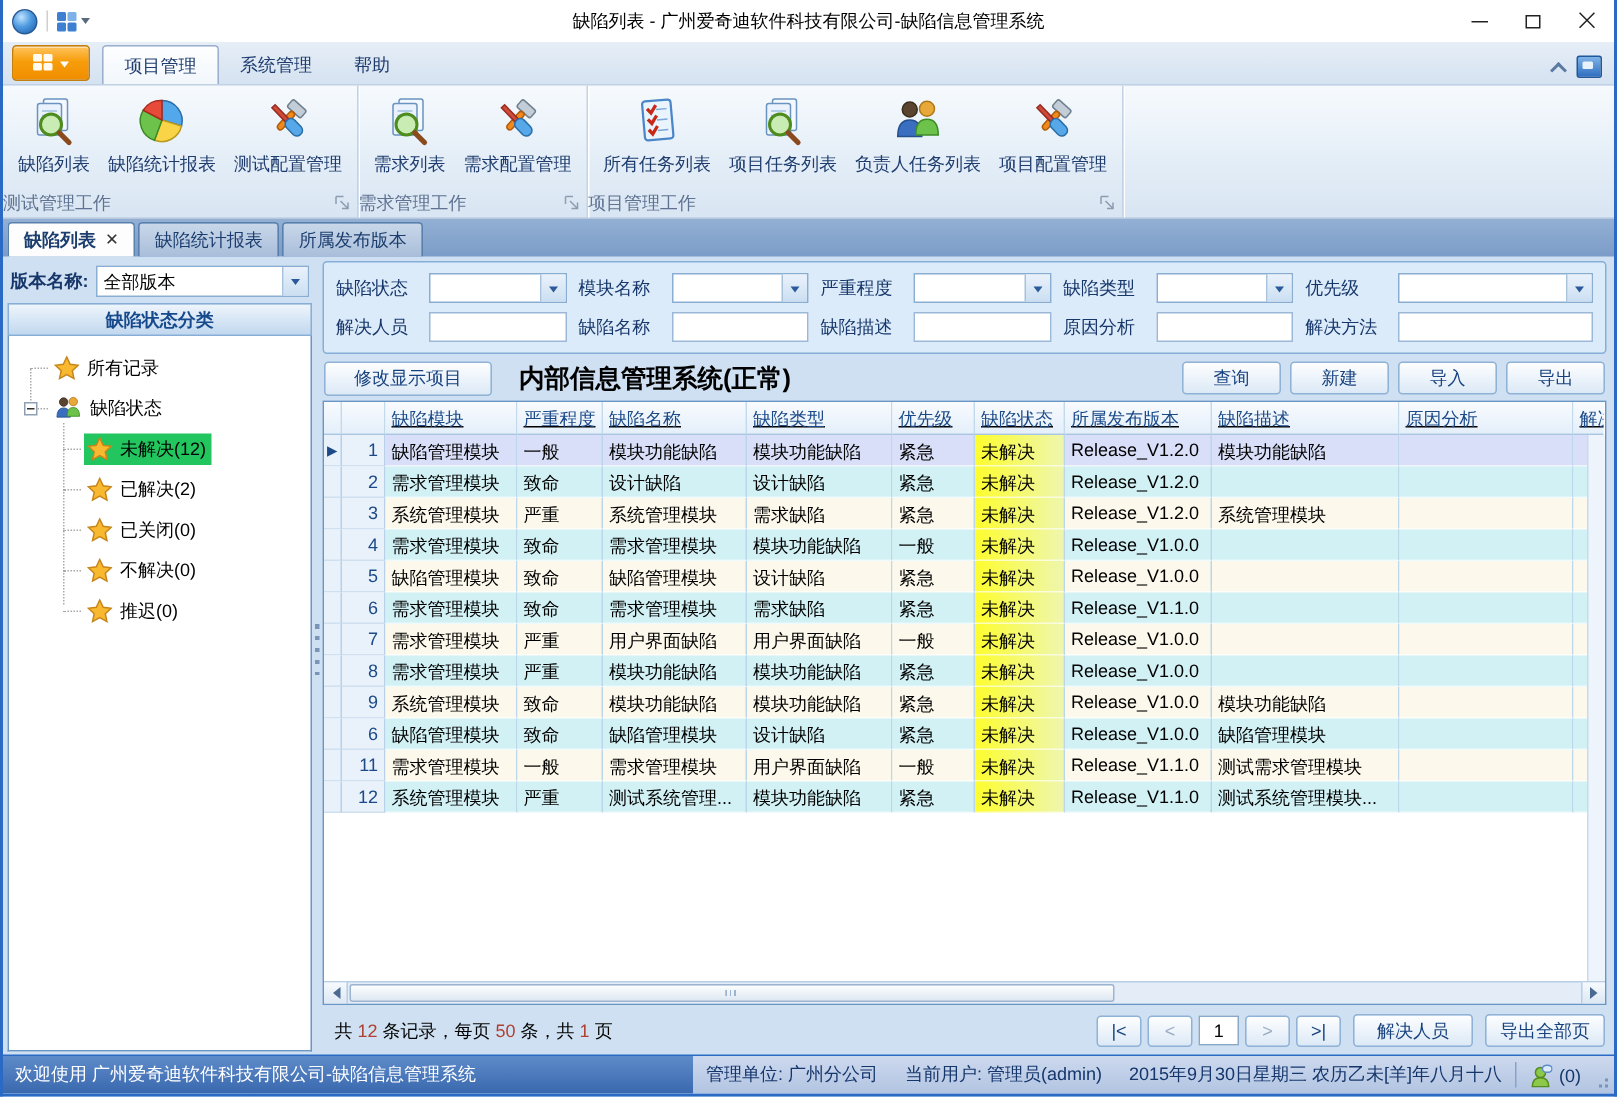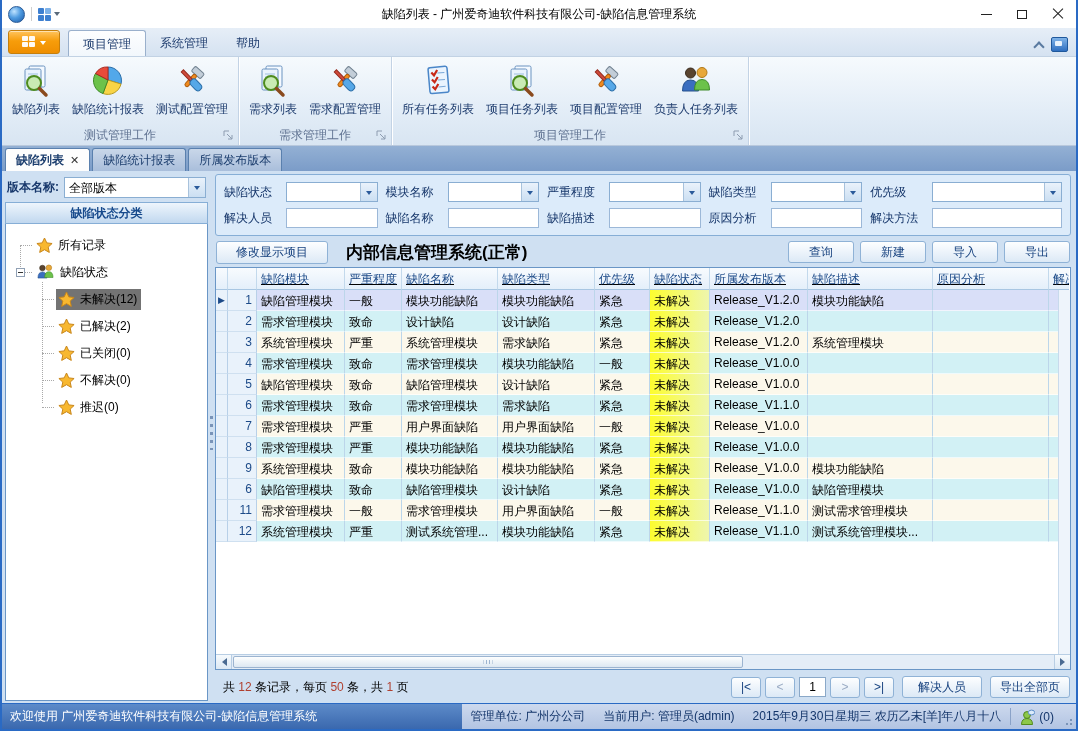--- a/index.html
+++ b/index.html
@@ -48,21 +48,21 @@
   .about-ic { width:17px; height:15px; border-radius:2px; background:linear-gradient(#7fb3e8,#2f6fc0); border:1px solid #1f589c; position:relative; }
   .about-ic::after { content:""; position:absolute; left:3px; top:3px; width:7px; height:5px; background:#e8f2fc; border-radius:1px; }
 
   
   .ribbon { height:89px; background:linear-gradient(#f6fafd,#e3edf7 60%,#d8e5f2); display:flex; flex:0 0 auto; border-bottom:1px solid #b8c8dc; }
   .rgroup { display:flex; flex-direction:column; border-right:1px solid #c3d3e5; box-shadow:1px 0 0 #ffffff; padding-top:3px; }
   .rbtns { display:flex; flex:1; align-items:flex-start; padding:2px 4px 0 4px; }
   .rbtn { display:flex; flex-direction:column; align-items:center; padding:2px 6px; border-radius:3px; }
   .rbtn svg { width:34px; height:34px; }
   .rlabel { margin-top:3px; color:#1e3c6e; white-space:nowrap; }
-  .rfoot { height:19px; position:relative; text-align:center; color:#5f7291; font-size:12px; line-height:18px; }
+  .rfoot { height:19px; position:relative; text-align:left; color:#5f7291; font-size:12px; line-height:18px; }
   .launcher { position:absolute; right:4px; top:4px; width:11px; height:11px; opacity:.8; }
 
   
   .docstrip { height:25px; background:linear-gradient(#93b0d4,#7b9cc8); display:flex; align-items:flex-end; padding-left:3px; flex:0 0 auto; }
   .dtab { height:23px; line-height:22px; padding:0 10px; margin-right:2px; border:1px solid #5a80ae; border-bottom:none;
     border-radius:3px 3px 0 0; background:linear-gradient(#c9d7e9,#a9bedb); color:#1c3e6e; display:flex; align-items:center; gap:6px; }
   .dtab.active { background:#fdfdfd; font-weight:bold; }
   .dtab-close { font-size:11px; font-weight:bold; color:#333; }
 
   
@@ -79,21 +79,21 @@
   .tree-header { height:22px; background:linear-gradient(#eef5fc,#c1d8ef); border:1px solid #86aed6; text-align:center; line-height:20px; font-weight:bold; color:#174a8c; }
   .treebox { flex:1; background:#fff; border:1px solid #6a96c6; border-top:none; overflow:hidden; padding:8px 0 0 8px; position:relative; }
   .tree-inner { position:relative; }
   .tree-vline { position:absolute; left:6px; top:14px; height:27px; border-left:1px dotted #a9a9a9; }
   .titem { height:27px; display:flex; align-items:center; position:relative; }
   .t-root { padding-left:20px; }
   .t-root::before { content:""; position:absolute; left:6px; top:13px; width:12px; border-top:1px dotted #a9a9a9; }
   .expander { position:absolute; left:2px; top:9px; width:9px; height:9px; border:1px solid #90a0b4; background:#fff; z-index:2; }
   .expander::after { content:""; position:absolute; left:1px; right:1px; top:3px; height:1px; background:#333; }
   .t-label { display:flex; align-items:center; gap:5px; padding:2px 4px 2px 2px; }
-  .t-label.selected { background:#737373; }
+  .t-label.selected { background:#22c55e; }
   .t-children { margin-left:28px; position:relative; }
   .t-children::before { content:""; position:absolute; left:0; top:-4px; height:calc(100% - 14px); border-left:1px dotted #a9a9a9; }
   .t-child { padding-left:14px; }
   .t-child::before { content:""; position:absolute; left:0; top:13px; width:12px; border-top:1px dotted #a9a9a9; }
   .star-ic svg { width:17px; height:17px; display:block; }
   .people-sm svg { width:19px; height:19px; display:block; }
 
   
   .splitter { width:7px; flex:0 0 auto; position:relative; }
   .splitter .dots { position:absolute; left:2px; top:46%; width:3px; height:34px;
@@ -340,29 +340,29 @@
         <span class="rlabel">所有任务列表</span>
       </div>
       <div class="rbtn">
         <svg viewBox="0 0 34 34">
             <use href="#ic-docsearch"></use>
           </svg>
         <span class="rlabel">项目任务列表</span>
       </div>
       <div class="rbtn">
         <svg viewBox="0 0 34 34">
+            <use href="#ic-people"></use>
+          </svg>
+        <span class="rlabel">负责人任务列表</span>
+      </div>
+      <div class="rbtn">
+        <svg viewBox="0 0 34 34">
             <use href="#ic-tools"></use>
           </svg>
         <span class="rlabel">项目配置管理</span>
-      </div>
-      <div class="rbtn">
-        <svg viewBox="0 0 34 34">
-            <use href="#ic-people"></use>
-          </svg>
-        <span class="rlabel">负责人任务列表</span>
       </div>
     </div>
     <div class="rfoot">
       <span>项目管理工作</span>
       <svg class="launcher" viewBox="0 0 11 11">
           <use href="#ic-launcher"></use>
         </svg>
     </div>
   </div>
 </div>

